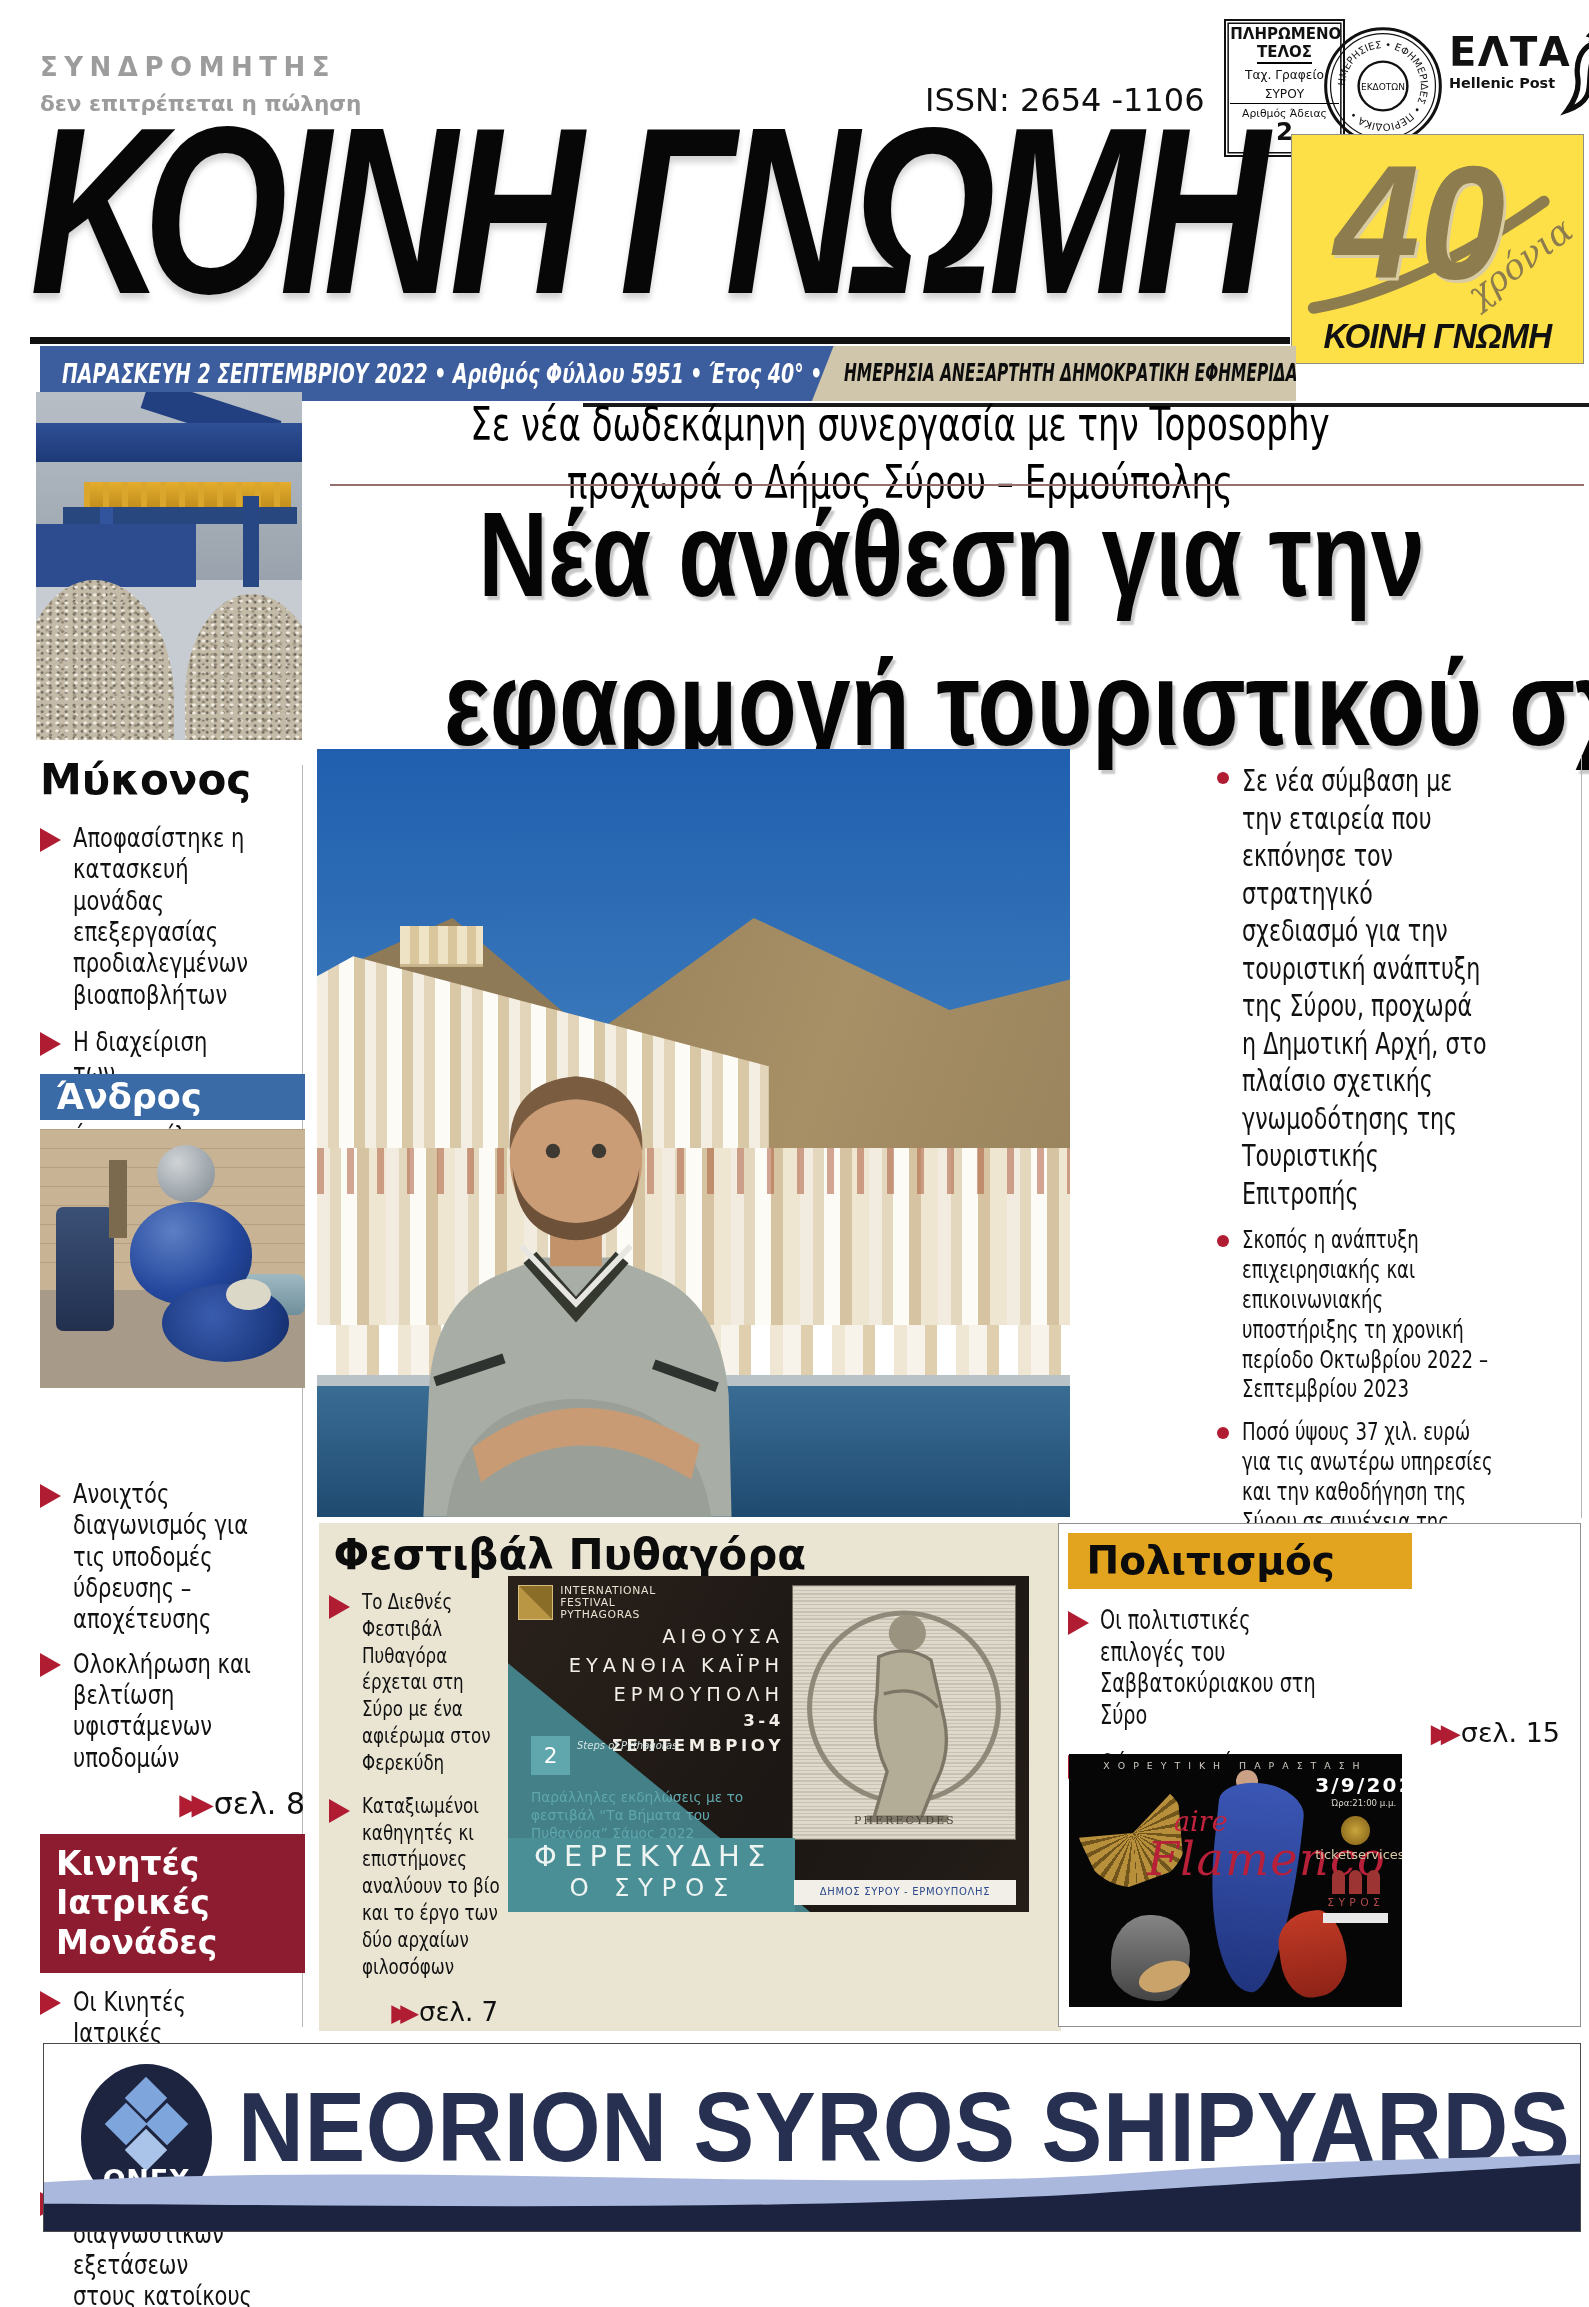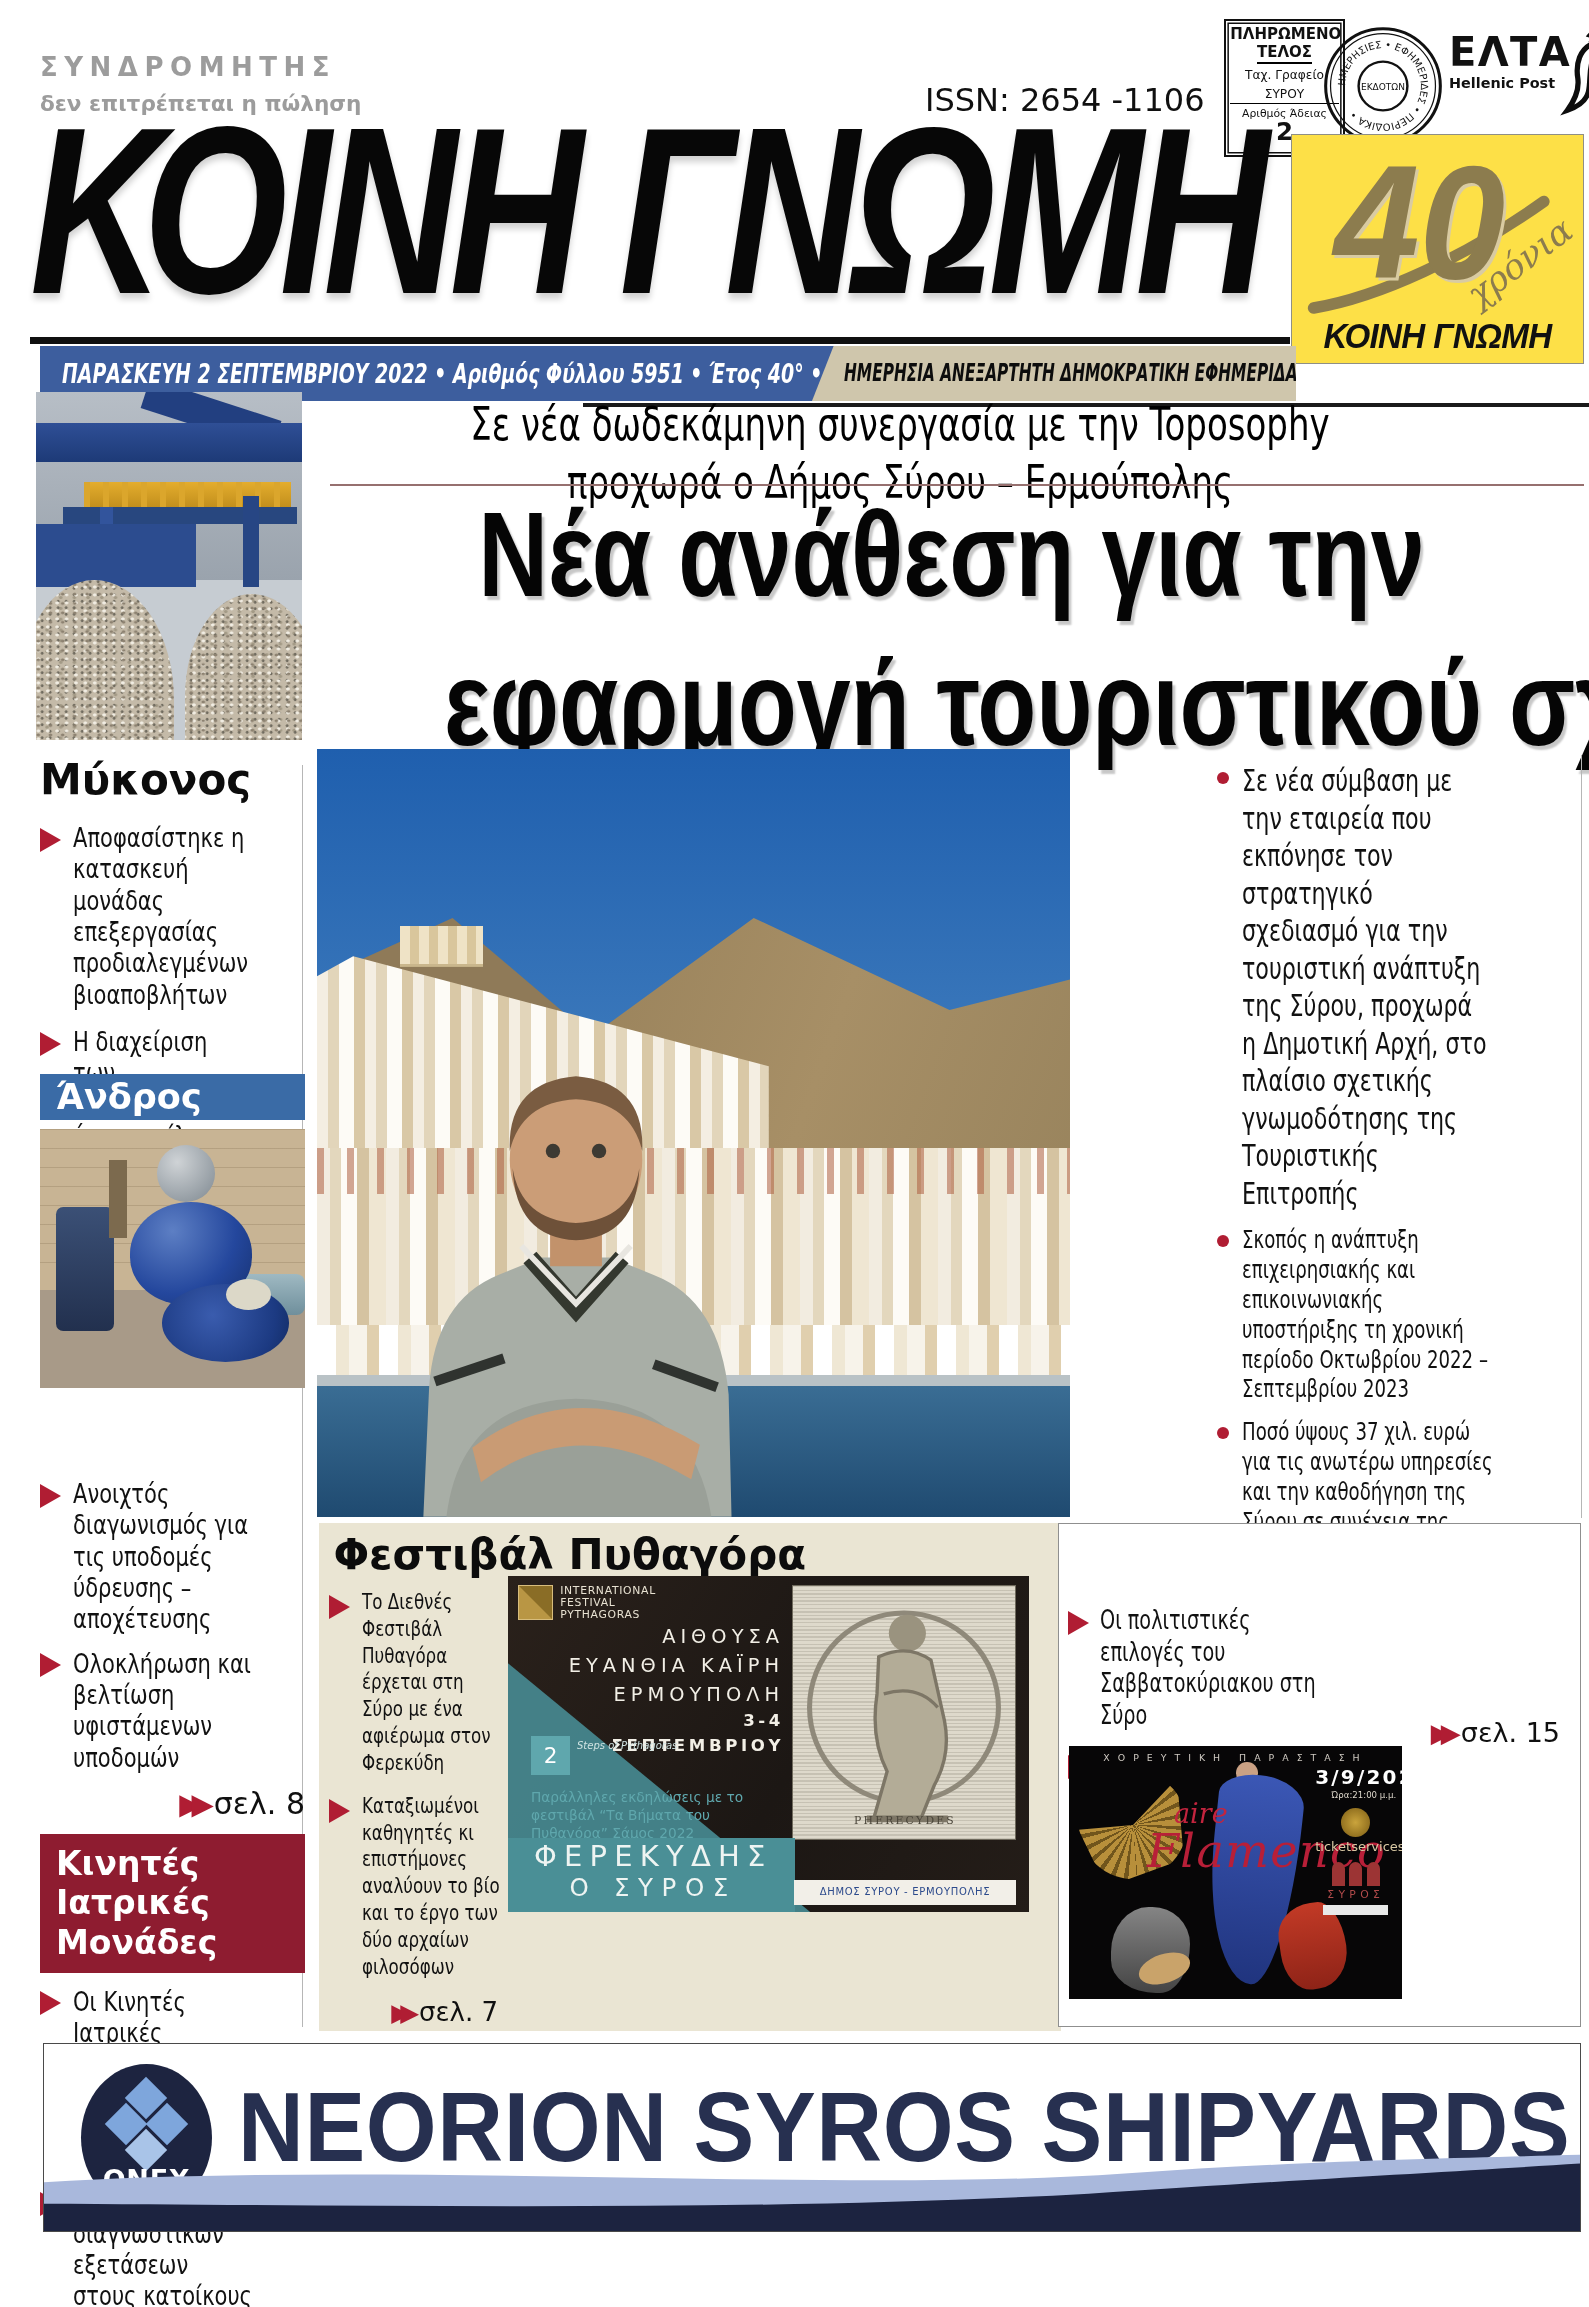--- a/index.html
+++ b/index.html
@@ -171,21 +171,21 @@
            font-size:10px;color:#2c4a8c;text-align:center;line-height:24.5px;letter-spacing:0.7px;}
 
   
   .cult{left:1058px;top:1523px;width:523px;height:504px;background:#fff;border:1.4px solid #8f8f8f;box-sizing:border-box;}
   .cult-bar{left:8.6px;top:8.6px;width:344px;height:56px;background:#e2a41f;}
   .cult-bar .t{font-size:39px;font-weight:800;color:#0c0c0c;line-height:56px;padding-left:19px;}
   .cult-b{left:8.6px;top:81px;width:346px;display:flex;flex-direction:column;gap:17.3px;}
   .cult .btxt{font-size:26px;line-height:1.22;width:461px;transform:scaleX(.74);}
   .cult-page{position:absolute;right:20px;top:193px;}
   
-  .flam{left:10px;top:222px;width:333px;height:253px;background:#070607;}
+  .flam{left:10px;top:230px;width:333px;height:253px;background:#070607;}
   .flam-top{position:absolute;left:0;top:5.8px;width:100%;text-align:center;color:#cfcac2;
             font-size:9.4px;letter-spacing:8px;}
   .flam-fan{position:absolute;left:10px;top:24.5px;width:108px;height:108px;border-radius:50%;
             background:repeating-conic-gradient(from 190deg,#c79b3f 0 9deg,#7a5c1e 9deg 14deg);
             clip-path:polygon(50% 50%,100% 18%,88% 92%,12% 100%,0 42%);opacity:.92;transform:rotate(-14deg);}
   .flam-aire{position:absolute;left:105px;top:52px;color:#c2243e;font-family:"DejaVu Serif",serif;
              font-style:italic;font-size:27px;}
   .flam-fl{position:absolute;left:78px;top:78px;color:#b81f38;font-family:"DejaVu Serif",serif;
            font-style:italic;font-size:46px;letter-spacing:1.4px;}
   .flam-blue{position:absolute;left:141px;top:29px;width:86px;height:209px;background:linear-gradient(#3b57b5,#20347e);
@@ -468,20 +468,23 @@
       <div class="fp-band"></div>
       <div class="fp-name">
         <div class="n1">ΦΕΡΕΚΥΔΗΣ</div>
         <div class="n2">Ο ΣΥΡΟΣ</div>
       </div>
       <div class="fp-muni">ΔΗΜΟΣ ΣΥΡΟΥ - ΕΡΜΟΥΠΟΛΗΣ</div>
     </div>
   </div>
 
   <div class="abs cult">
+    <div class="abs cult-bar">
+      <div class="t">Πολιτισμός</div>
+    </div>
     <div class="abs cult-b">
       <div class="bul">
         <span class="tri"></span>
         <span class="btxt">Οι πολιτιστικές επιλογές του Σαββατοκύριακου στη Σύρο</span>
       </div>
       <div class="bul">
         <span class="tri"></span>
         <span class="btxt">Θέατρο, χορός, μουσική, φωτογραφία, κινηματογράφος και εικαστικά σε κάθε γωνιά  του νησιού</span>
       </div>
     </div>

